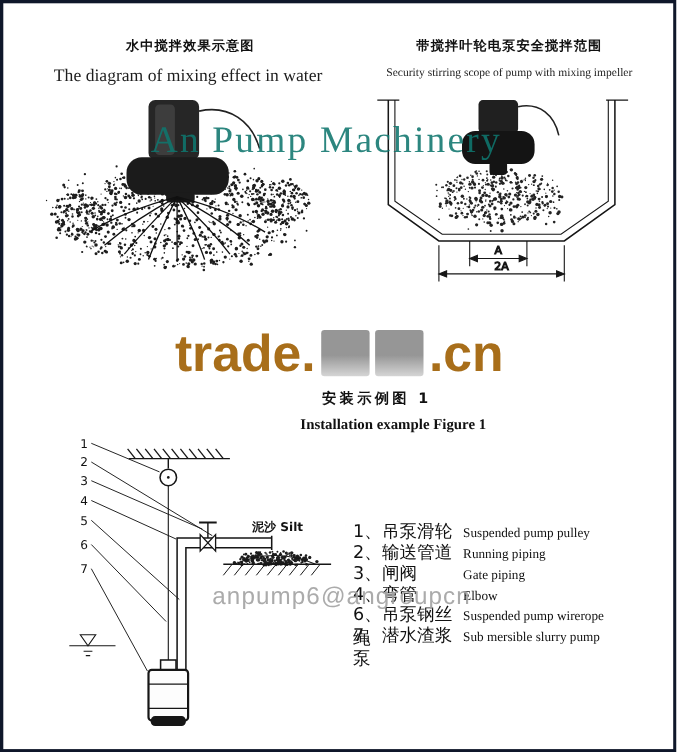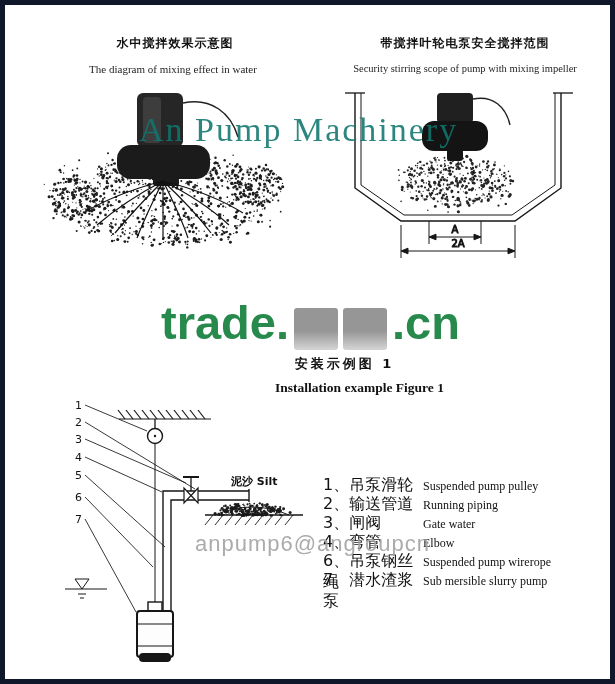--- a/index.html
+++ b/index.html
@@ -1,38 +1,38 @@
 <!DOCTYPE html>
 <html><head>
 <meta charset="utf-8">
 <style>
   html,body{margin:0;padding:0;background:#fff;}
   .page{position:relative;width:615px;height:684px;background:#ffffff;
         font-family:"Liberation Sans",sans-serif;overflow:hidden;
-        border:5px solid #0f172a;box-sizing:border-box;color:#111;}
+        border:3px solid #0f172a;box-sizing:border-box;color:#111;}
 
   .zh-title{position:absolute;font-weight:bold;font-size:12px;letter-spacing:1px;
             text-align:center;color:#111;font-family:"DejaVu Sans",sans-serif;}
-  .en-title{position:absolute;font-family:"Liberation Serif",serif;font-size:11px;
+  .en-title{position:absolute;font-family:"Liberation Serif",serif;font-size:16px;
             text-align:center;color:#1d1d1d;}
   .t-left-zh{left:28px;top:30px;width:284px;}
   .t-left-en{left:18px;top:58px;width:300px;}
   .t-right-zh{left:318px;top:30px;width:284px;}
   .t-right-en{left:312px;top:58px;width:296px;font-size:10.5px;}
 
   .fig{position:absolute;z-index:1;}
   .fig-left{left:20px;top:80px;}
   .fig-right{left:320px;top:80px;}
   .fig-install{left:40px;top:392px;}
 
   .wm{position:absolute;z-index:6;pointer-events:none;}
   .wm-machinery{left:134px;top:106px;font-family:"Liberation Serif",serif;
                 font-size:34px;letter-spacing:2px;color:#0f766e;opacity:.88;}
-  .wm-trade{left:156px;top:290px;display:flex;align-items:flex-end;gap:5px;
-            font-size:47px;font-weight:bold;color:#15803d;opacity:.92;
+  .wm-trade{left:156px;top:290px;display:flex;align-items:center;gap:5px;
+            font-size:47px;font-weight:bold;color:#a16207;opacity:.92;
             font-family:"Liberation Sans",sans-serif;}
   .wm-block{width:44px;height:42px;border-radius:3px;
             background:linear-gradient(180deg,#8e8e8e 55%,#d2d2d2 100%);}
   .wm-email{left:190px;top:526px;font-size:22px;letter-spacing:1px;color:#a2a2a2;opacity:.9;}
 
   .sec-title-zh{position:absolute;left:0;top:350px;width:615px;text-align:center;
                 font-size:13px;font-weight:bold;letter-spacing:3px;z-index:2;
                 font-family:"DejaVu Sans",sans-serif;padding-left:32px;}
   .sec-title-en{position:absolute;left:0;top:375px;width:615px;text-align:center;
                 font-family:"Liberation Serif",serif;font-size:13.5px;font-weight:bold;z-index:2;margin-left:47px;}
@@ -1962,21 +1962,21 @@
     <div class="legend-row">
       <span class="legend-zh">1、吊泵滑轮</span>
       <span class="legend-en">Suspended pump pulley</span>
     </div>
     <div class="legend-row">
       <span class="legend-zh">2、输送管道</span>
       <span class="legend-en">Running piping</span>
     </div>
     <div class="legend-row">
       <span class="legend-zh">3、闸阀</span>
-      <span class="legend-en">Gate water</span>
+      <span class="legend-en">Gate piping</span>
     </div>
     <div class="legend-row">
       <span class="legend-zh">4、弯管</span>
       <span class="legend-en">Elbow</span>
     </div>
     <div class="legend-row">
       <span class="legend-zh">6、吊泵钢丝绳</span>
       <span class="legend-en">Suspended pump wirerope</span>
     </div>
     <div class="legend-row">

